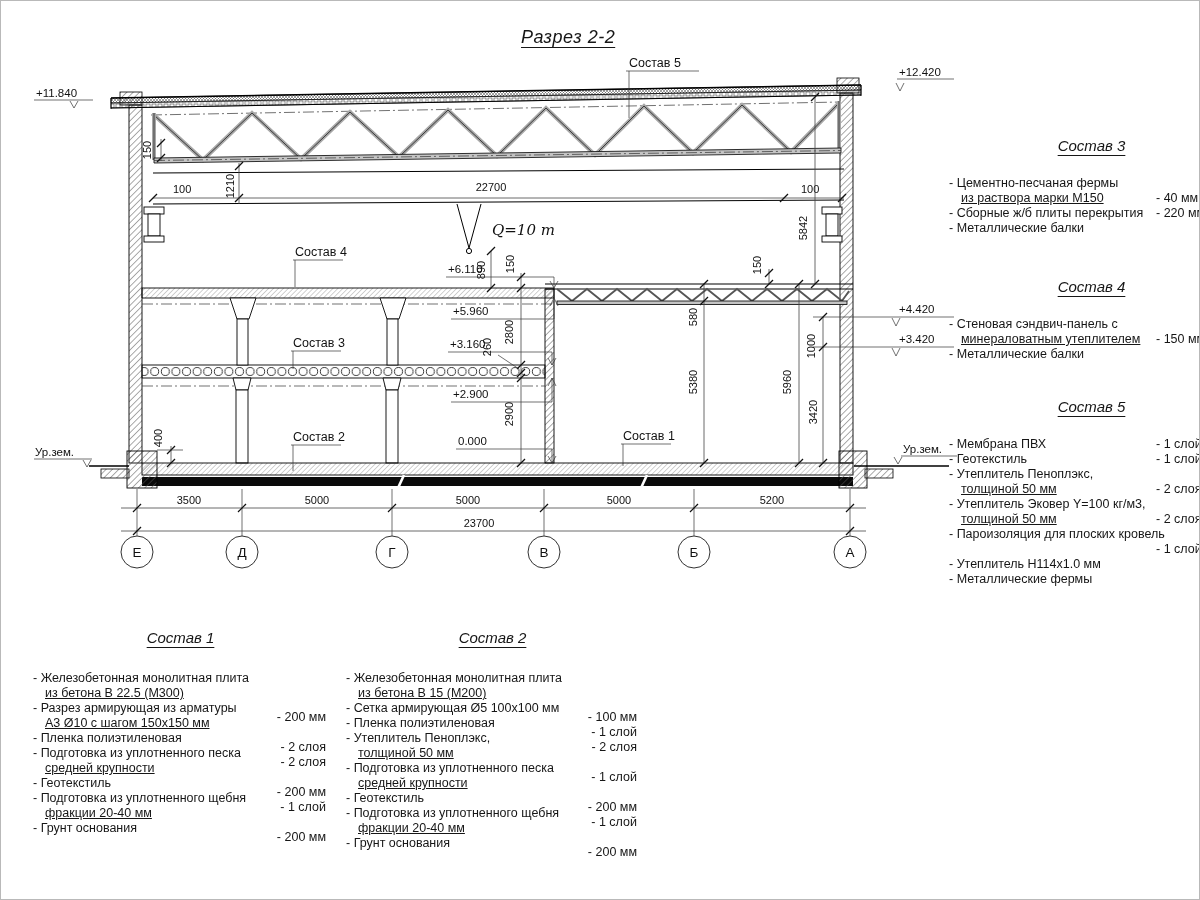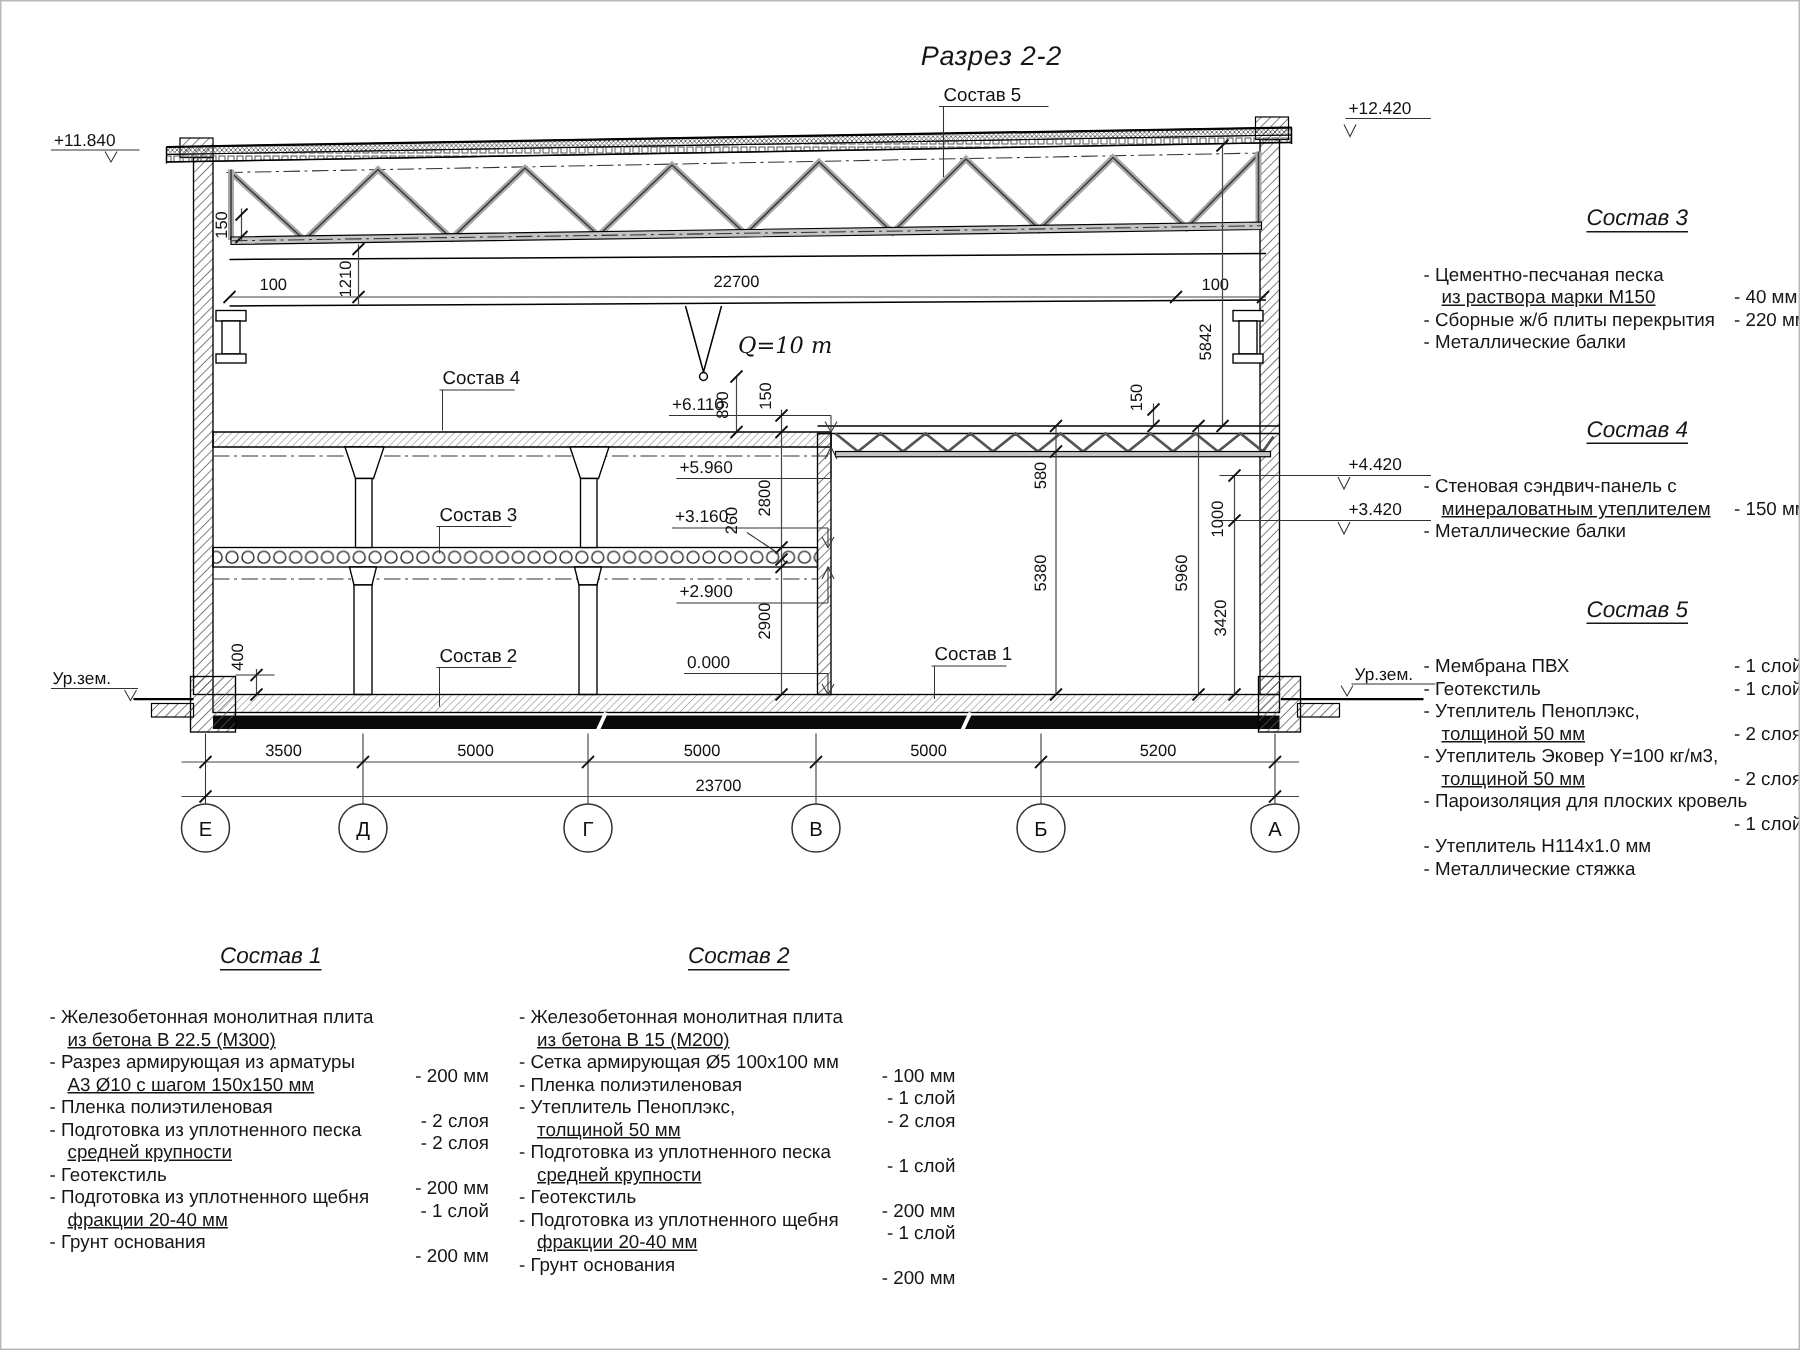--- a/index.html
+++ b/index.html
@@ -3,22 +3,22 @@
 <meta charset="utf-8">
 <style>
   html,body{margin:0;padding:0;background:#e9e9e9;}
   .page{
     position:relative;width:1200px;height:900px;margin:0 auto;
     background:#ffffff;overflow:hidden;box-sizing:border-box;
     border:1px solid #b9b9b9;
     font-family:"Liberation Sans",sans-serif;color:#161616;
   }
   .title{
-    position:absolute;left:520px;top:26px;width:280px;text-align:center;
-    font-size:18px;font-style:italic;
+    position:absolute;left:520px;top:26px;width:280px;text-align:left;
+    font-size:18px;font-style:italic;text-decoration:underline;
     text-underline-offset:4px;letter-spacing:.5px;
   }
   svg{position:absolute;left:0;top:0;}
   svg text{font-family:"Liberation Sans",sans-serif;fill:#111;}
   .dimtxt{font-size:11px;}
   .lvltxt{font-size:11.5px;}
   .calltxt{font-size:12.5px;}
   .axtxt{font-size:13.5px;}
   .qtxt{font-size:15px;font-style:italic;font-family:"DejaVu Serif",serif;}
   .ln{stroke:#000;stroke-width:1;fill:none;}
@@ -352,21 +352,21 @@
       <line x1="622" y1="443" x2="622" y2="465" class="thin"></line>
 
       <text x="491" y="234" class="qtxt">Q=10 т</text>
     </g>
   </svg>
 
   <div class="comp rcomp" style="left:948px;top:136px;width:285px">
     <div class="chead">Состав 3</div>
     <div>
 
-    <div class="row"><span class="lbl">- Цементно-песчаная песка</span><span class="val"></span></div>
+    <div class="row"><span class="lbl">- Цементно-песчаная фермы</span><span class="val"></span></div>
         <div class="row ind"><span class="lbl">из раствора марки М150</span><span class="val">- 40 мм</span></div>
         <div class="row"><span class="lbl">- Сборные ж/б плиты перекрытия</span><span class="val">- 220 мм</span></div>
         <div class="row"><span class="lbl">- Металлические балки</span><span class="val"></span></div>
       </div>
   </div>
 
   <div class="comp rcomp" style="left:948px;top:277px;width:285px">
     <div class="chead">Состав 4</div>
     <div>
 
@@ -382,21 +382,21 @@
 
     <div class="row"><span class="lbl">- Мембрана ПВХ</span><span class="val">- 1 слой</span></div>
         <div class="row"><span class="lbl">- Геотекстиль</span><span class="val">- 1 слой</span></div>
         <div class="row"><span class="lbl">- Утеплитель Пеноплэкс,</span><span class="val"></span></div>
         <div class="row ind"><span class="lbl">толщиной 50 мм</span><span class="val">- 2 слоя</span></div>
         <div class="row"><span class="lbl">- Утеплитель Эковер Y=100 кг/м3,</span><span class="val"></span></div>
         <div class="row ind"><span class="lbl">толщиной 50 мм</span><span class="val">- 2 слоя</span></div>
         <div class="row"><span class="lbl">- Пароизоляция для плоских кровель</span><span class="val"></span></div>
         <div class="row"><span class="lbl"></span><span class="val">- 1 слой</span></div>
         <div class="row"><span class="lbl">- Утеплитель Н114х1.0 мм</span><span class="val"></span></div>
-        <div class="row"><span class="lbl">- Металлические стяжка</span><span class="val"></span></div>
+        <div class="row"><span class="lbl">- Металлические фермы</span><span class="val"></span></div>
       </div>
   </div>
 
   <div class="comp bcomp" style="left:32px;top:628px;width:295px">
     <div class="chead">Состав 1</div>
     <div>
 
     <div class="row"><span class="lbl">- Железобетонная  монолитная плита</span><span class="val"></span></div>
         <div class="row ind"><span class="lbl">из бетона В 22.5 (М300)</span><span class="val">- 200 мм</span></div>
         <div class="row"><span class="lbl">- Разрез армирующая из арматуры</span><span class="val"></span></div>

